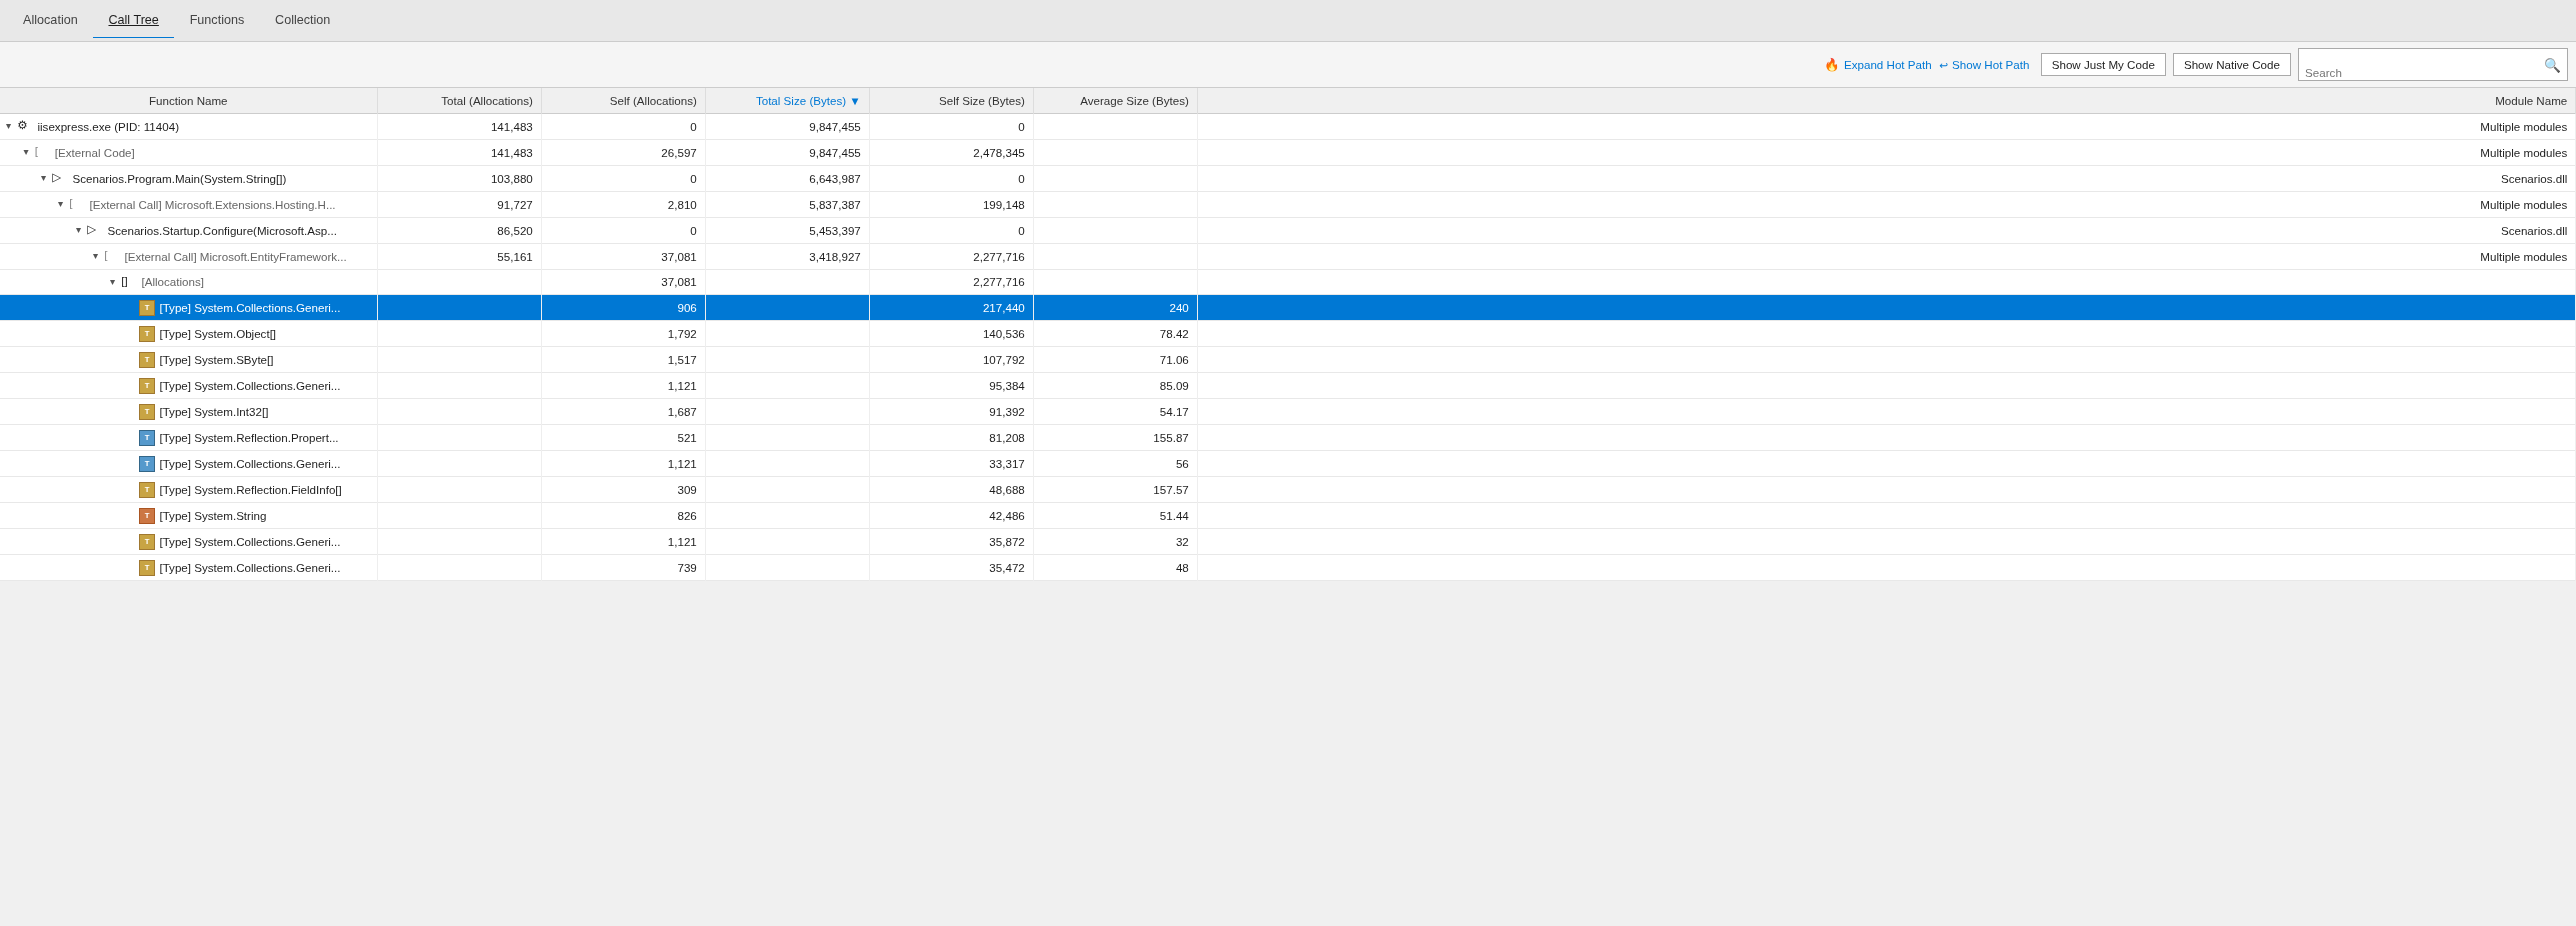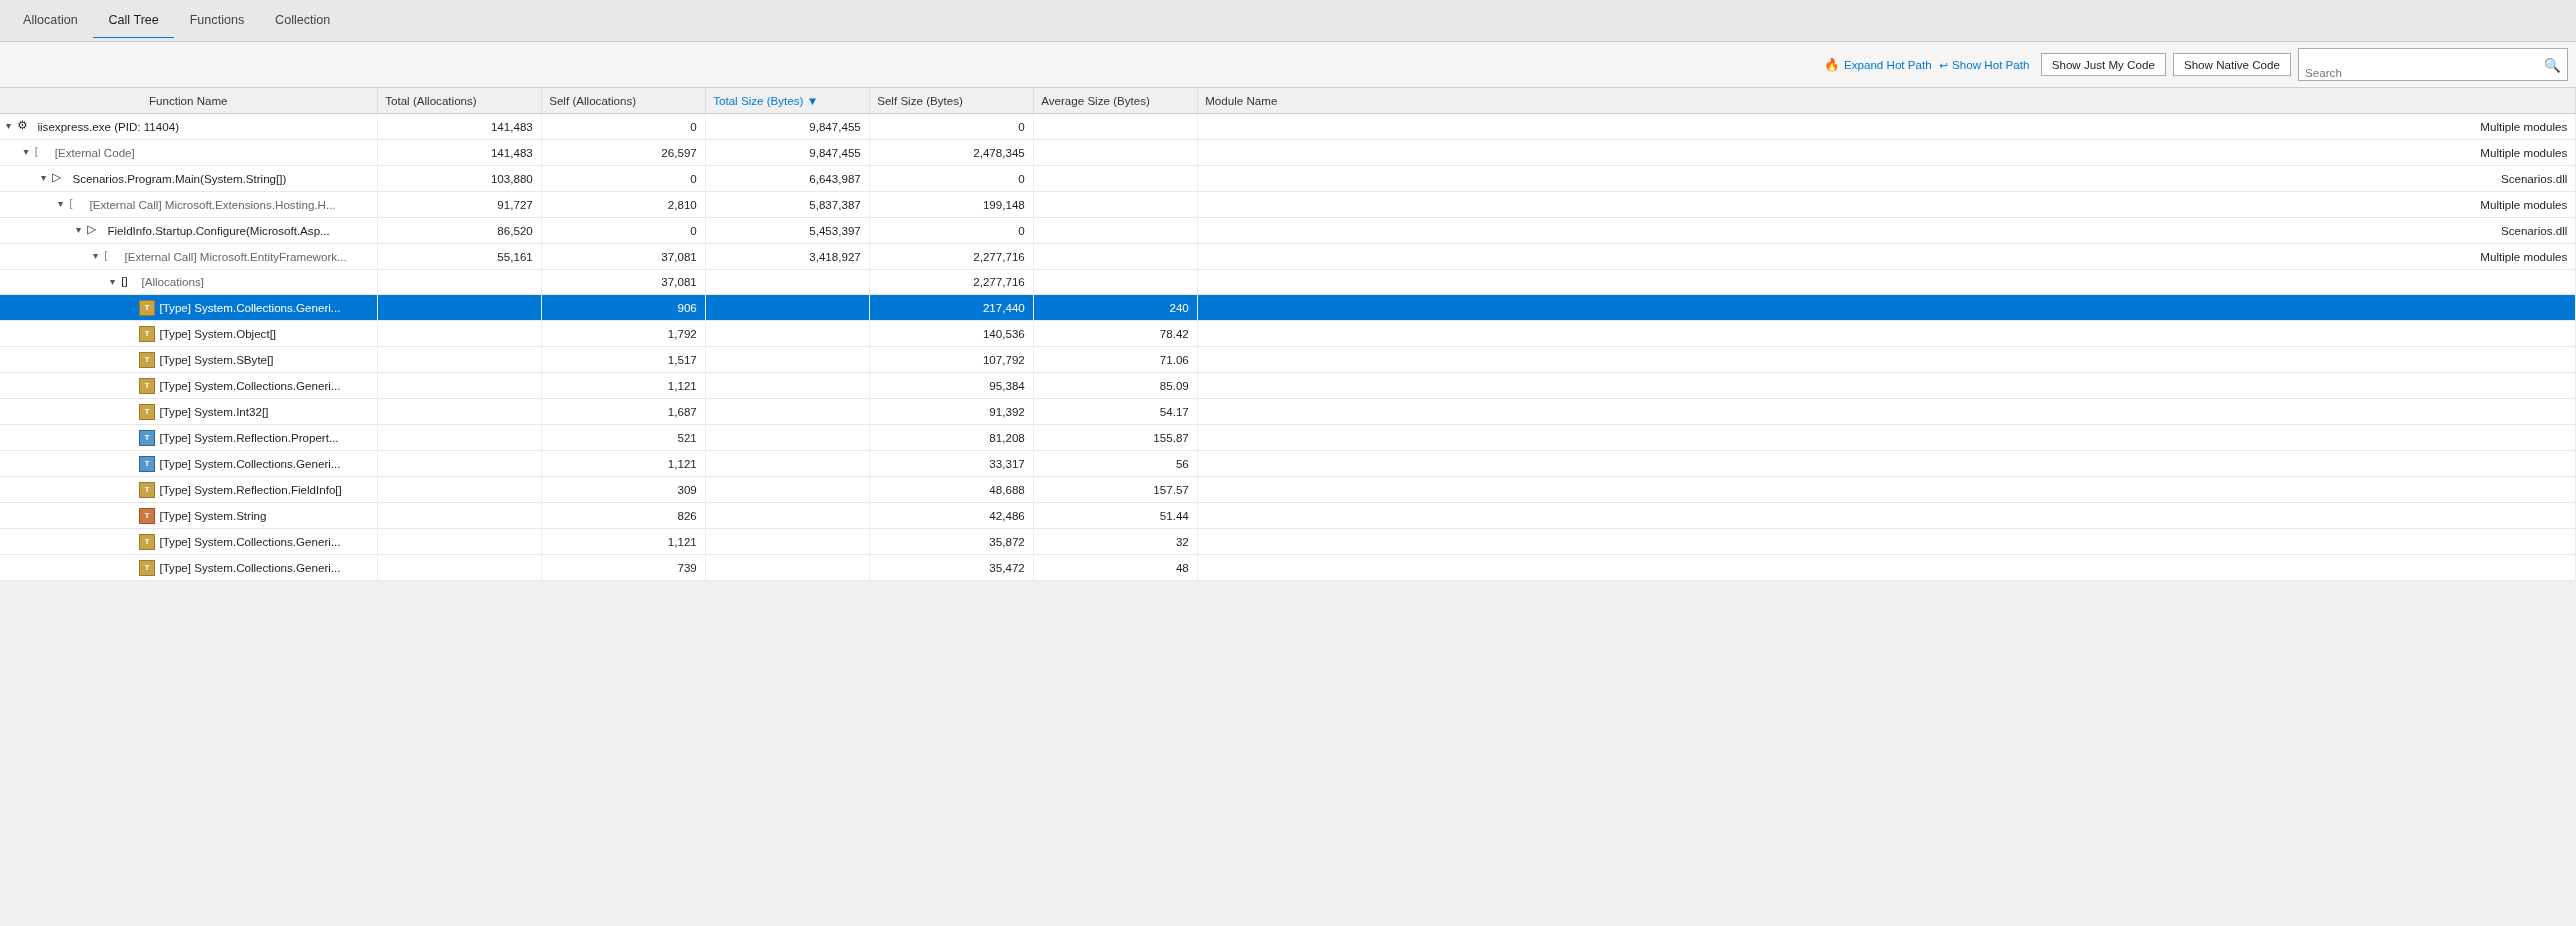--- a/index.html
+++ b/index.html
@@ -27,20 +27,21 @@
       cursor: pointer;
       font-size: 12.6px;
       color: #444;
       border-bottom: 1.9px solid transparent;
       white-space: nowrap;
     }
     .tab-item.active {
       color: #1e1e1e;
       border-bottom: 1.9px solid #0078d4;
       font-weight: 500;
+      text-decoration: underline;
     }
 
     
     .toolbar {
       display: flex;
       align-items: center;
       justify-content: flex-end;
       background: #f5f5f5;
       border-bottom: 1px solid #ccc;
       padding: 5.8px 7.7px;
@@ -107,21 +108,21 @@
     }
     thead tr {
       background: #f0f0f0;
       border-bottom: 1px solid #ccc;
       position: sticky;
       top: 0;
       z-index: 10;
     }
     thead th {
       padding: 5.8px 7.7px;
-      text-align: left;
+      text-align: right;
       font-weight: 500;
       font-size: 11.6px;
       color: #333;
       border-right: 1px solid #ddd;
       white-space: nowrap;
       overflow: hidden;
       text-overflow: ellipsis;
       cursor: pointer;
       user-select: none;
     }
@@ -303,21 +304,21 @@
     <td class="col-self-size">199,148</td>
     <td class="col-avg-size"></td>
     <td class="col-module">Multiple modules</td>
   </tr>
         <tr>
     <td class="col-name">
       <div class="cell-name">
         <span class="indent" style="width:70px;flex-shrink:0;display:inline-block;"></span>
         <span class="tree-icon expanded"></span>
         <span style="display:inline-block;width:15.4px;height:15.4px;flex-shrink:0;margin-right:2.9px;">▷</span>
-        <span style="color:#1e1e1e">FieldInfo.Startup.Configure(Microsoft.Asp...</span>
+        <span style="color:#1e1e1e">Scenarios.Startup.Configure(Microsoft.Asp...</span>
       </div>
     </td>
     <td class="col-total-alloc">86,520</td>
     <td class="col-self-alloc">0</td>
     <td class="col-total-size">5,453,397</td>
     <td class="col-self-size">0</td>
     <td class="col-avg-size"></td>
     <td class="col-module">Scenarios.dll</td>
   </tr>
         <tr>

